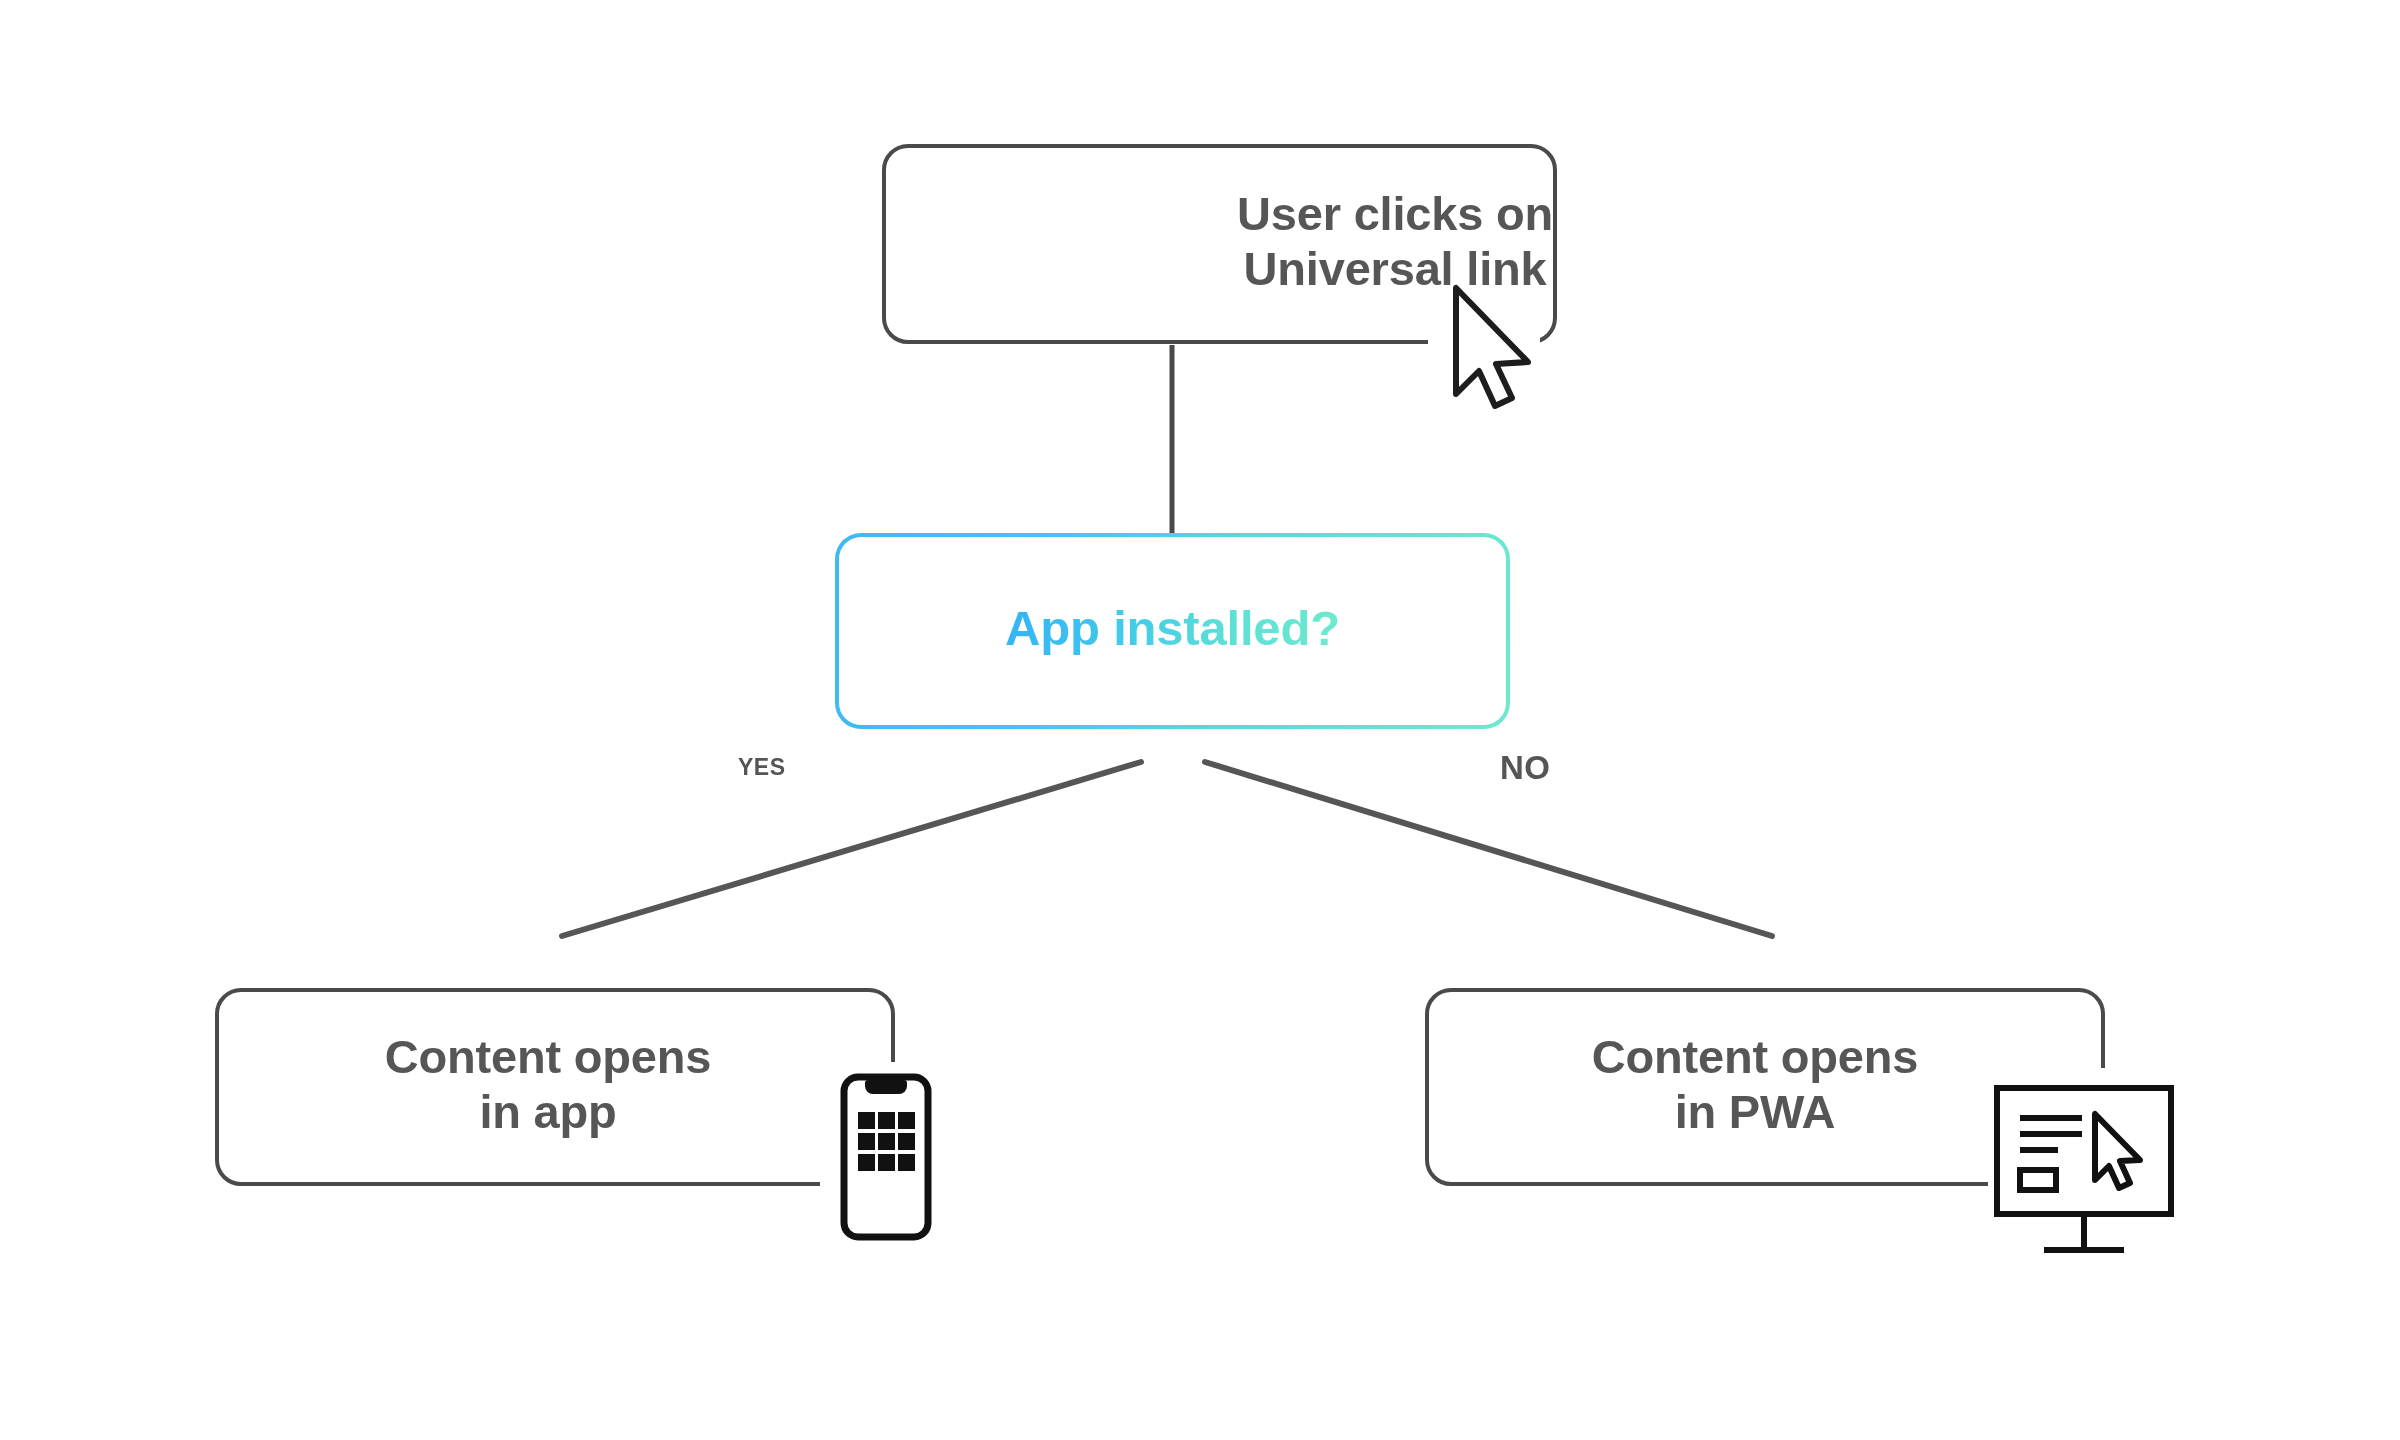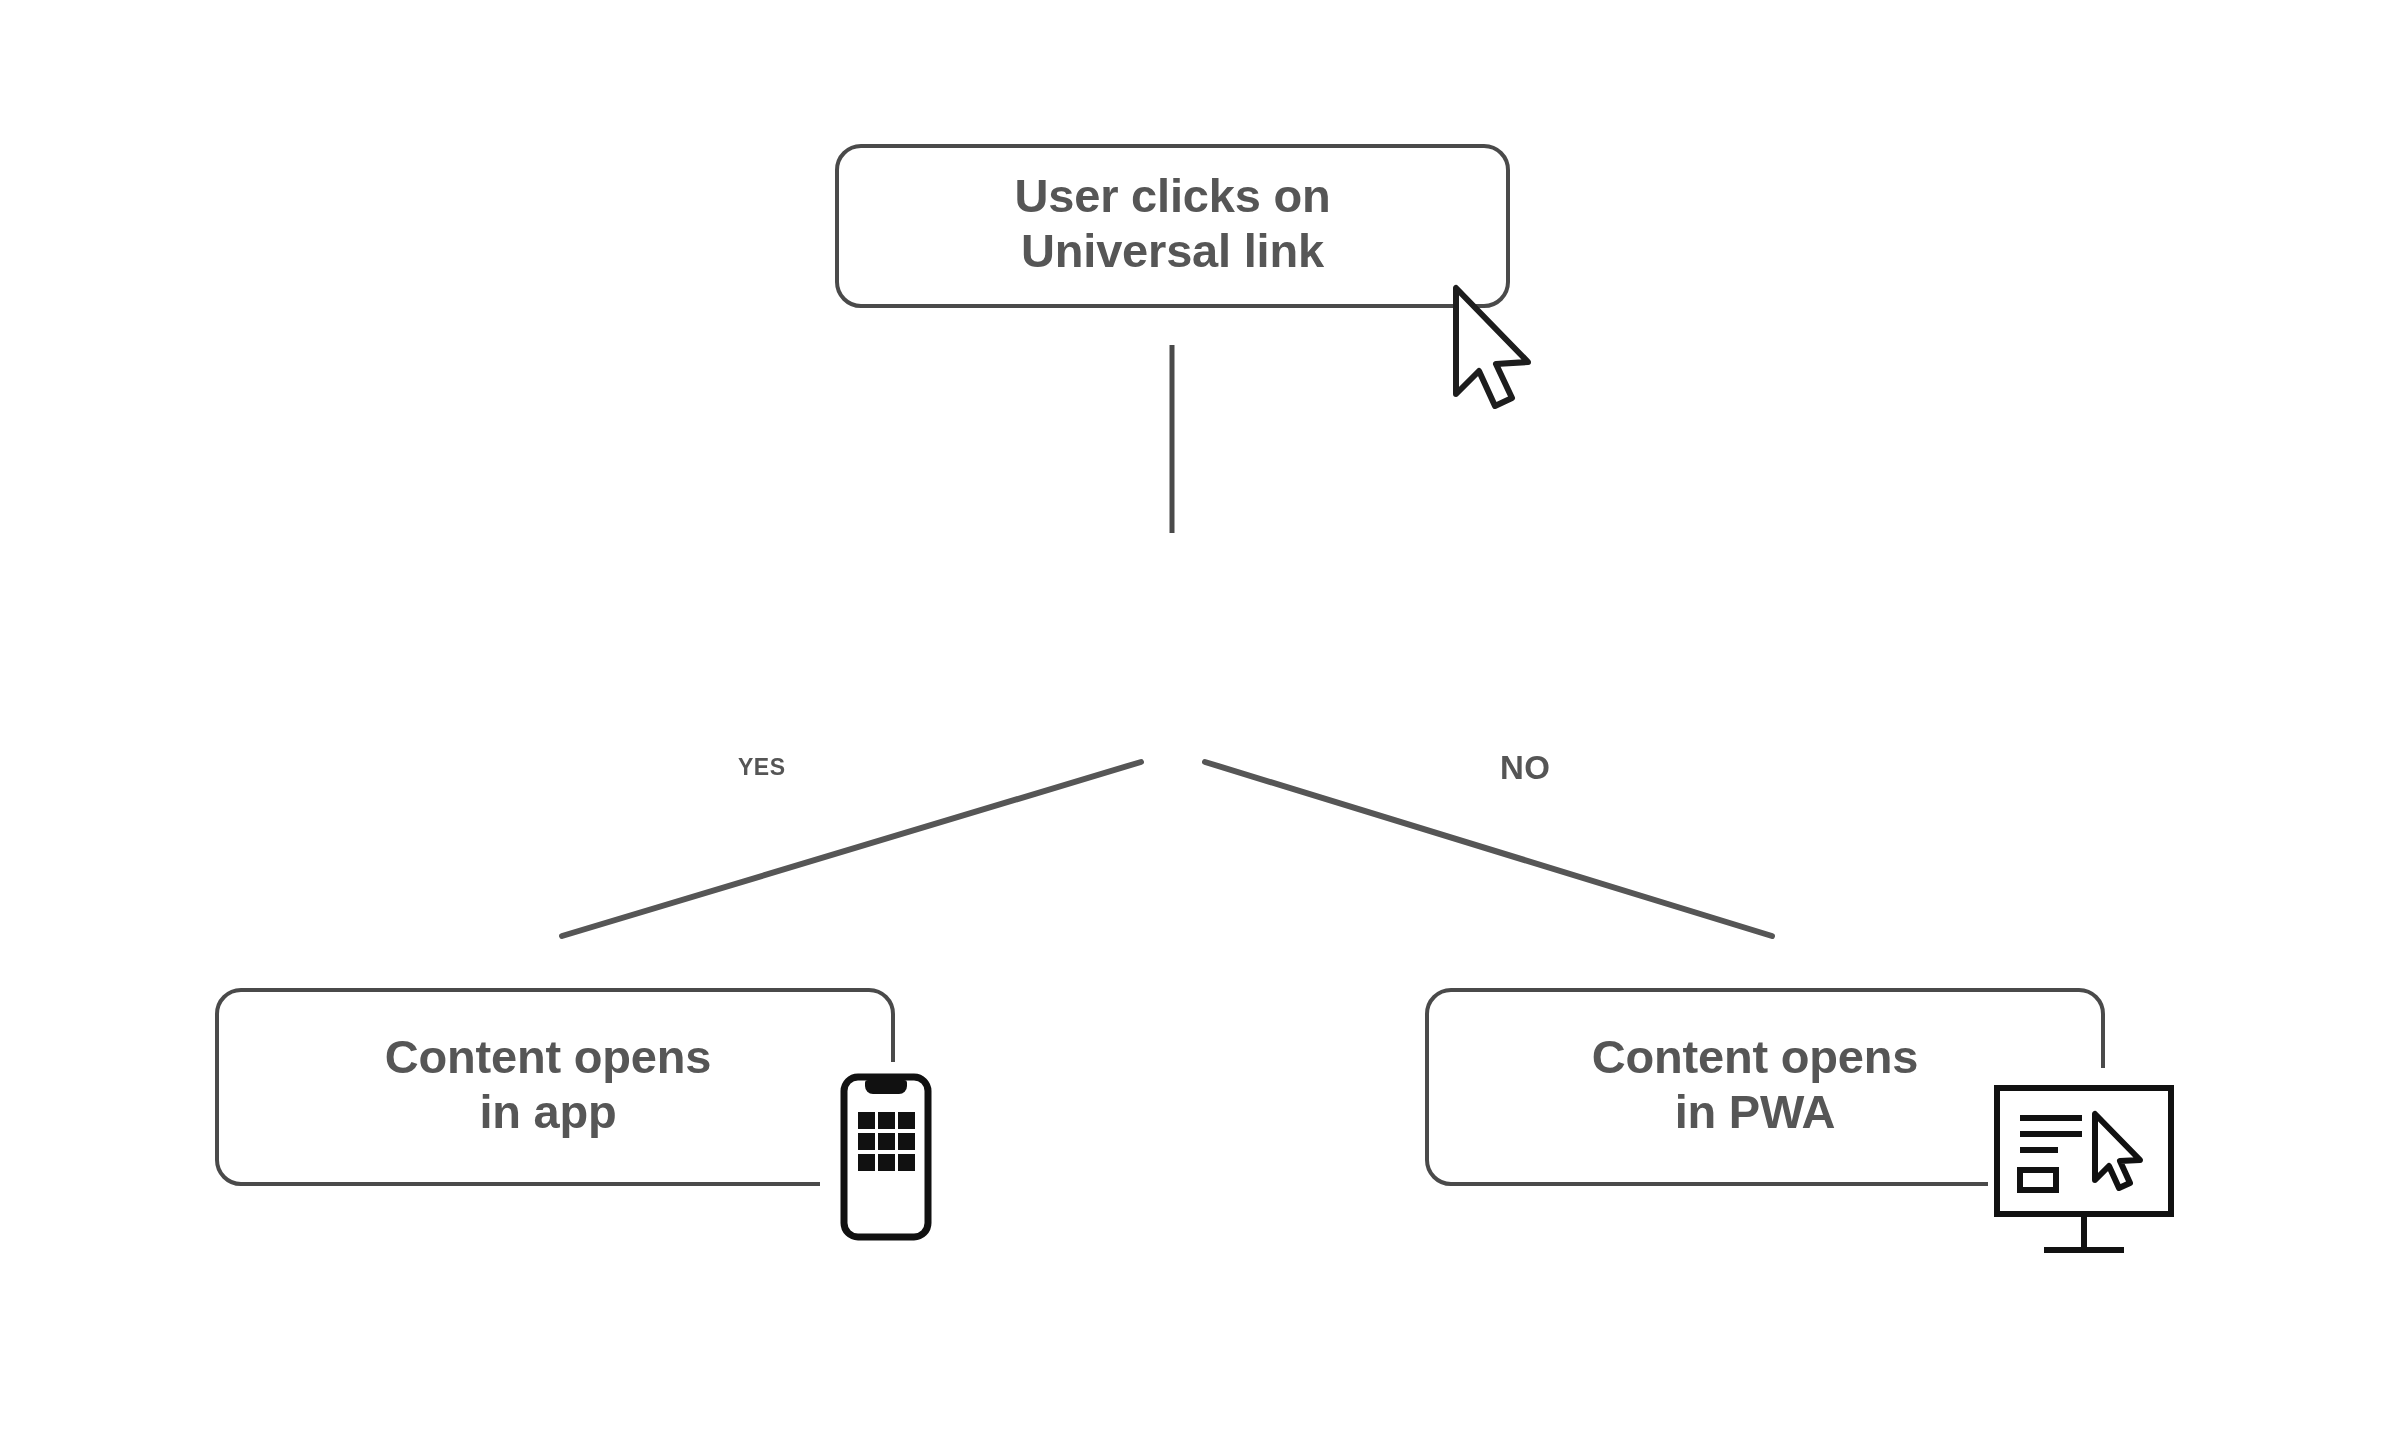--- a/index.html
+++ b/index.html
@@ -99,33 +99,36 @@
 
   <svg id="wires" viewBox="0 0 2400 1440" width="2400" height="1440" aria-hidden="true">
 
     <line x1="1172" y1="345" x2="1172" y2="533" stroke="#4a4a4a" stroke-width="5" stroke-linecap="butt"></line>
 
     <line x1="1141" y1="762" x2="562" y2="936" stroke="#565656" stroke-width="6" stroke-linecap="round"></line>
 
     <line x1="1205" y1="762" x2="1772" y2="936" stroke="#565656" stroke-width="6" stroke-linecap="round"></line>
   </svg>
 
-  <div class="node node-plain" style="left:835px; top:144px; width:675px; height:164px;">
+  <div class="node node-plain" style="left:882px; top:144px; width:675px; height:200px;justify-content:flex-end;">
     <span class="label" style="font-size:47px; padding-bottom:4px;">User clicks on
 Universal link</span>
   </div>
 
   <div class="mask" style="left:1428px; top:316px; width:112px; height:96px;"></div>
 
   <div class="icon-abs" style="left:1448px; top:282px; width:90px; height:130px;">
     <svg viewBox="0 0 90 130" width="90" height="130">
       <path d="M8 6 L8 112 L31 89 L47 124 L64 116 L48 82 L80 80 Z" fill="#ffffff" stroke="#1d1d1d" stroke-width="6" stroke-linejoin="round" stroke-linecap="round"></path>
     </svg>
   </div>
 
+  <div class="node node-decision" style="left:835px; top:533px; width:675px; height:196px;">
+    <span class="label" style="font-size:49px; padding-bottom:4px;">App installed?</span>
+  </div>
 
   <div class="branch-label" style="left:738px; top:754px; font-size:23px;">YES</div>
 
   <div class="branch-label" style="left:1500px; top:749px; font-size:33px;">NO</div>
 
   <div class="node node-plain" style="left:215px; top:988px; width:680px; height:198px;">
     <span class="label" style="font-size:47px; padding-bottom:4px; padding-right:14px;">Content opens
 in app</span>
   </div>
 

